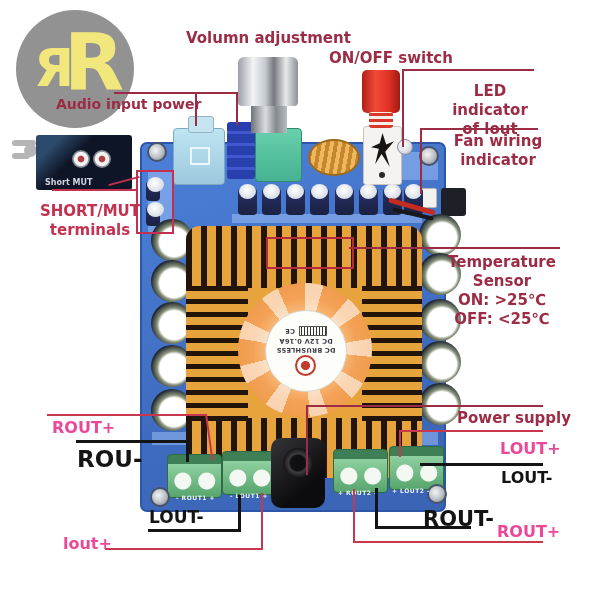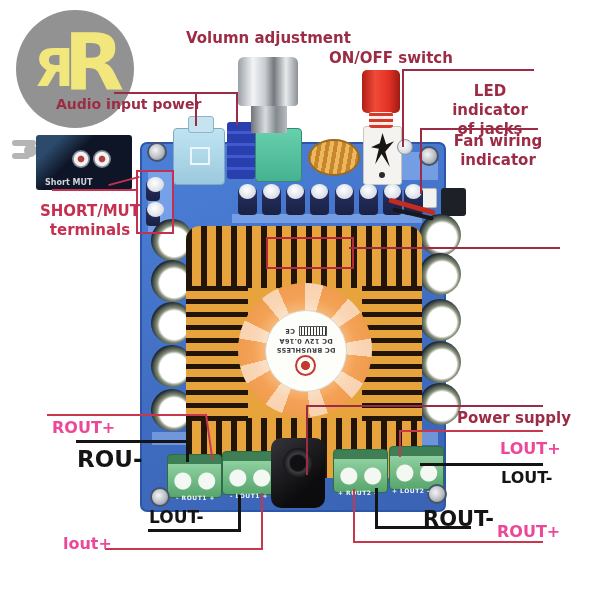--- a/index.html
+++ b/index.html
@@ -257,30 +257,36 @@
   <div class="ln red" style="left:47px;top:414px;width:160px;height:2px;"></div>
   <div class="ln red" style="left:205px;top:414px;width:2px;height:47px;transform:rotate(-8deg);transform-origin:top left;"></div>
 
   <div class="ln blk" style="left:76px;top:440px;width:113px;height:3px;"></div>
   <div class="ln blk" style="left:186px;top:440px;width:3px;height:22px;"></div>
 
   <div class="lbl" style="left:186px;top:29px;">Volumn adjustment</div>
   <div class="lbl" style="left:329px;top:49px;">ON/OFF switch</div>
   <div class="lbl ctr" style="left:434px;top:82px;width:112px;">
     <span class="row">LED indicator</span>
-    <span class="row">of jacks</span>
+    <span class="row">of lout</span>
   </div>
   <div class="lbl ctr" style="left:446px;top:132px;width:104px;">
     <span class="row">Fan wiring</span>
     <span class="row">indicator</span>
   </div>
   <div class="lbl" style="left:56px;top:96px;font-size:14px;">Audio input power</div>
   <div class="lbl ctr crim" style="left:34px;top:202px;width:112px;">
     <span class="row">SHORT/MUT</span>
     <span class="row">terminals</span>
+  </div>
+  <div class="lbl ctr" style="left:442px;top:253px;width:120px;">
+    <span class="row">Temperature</span>
+    <span class="row">Sensor</span>
+    <span class="row">ON: &gt;25℃</span>
+    <span class="row">OFF: &lt;25℃</span>
   </div>
   <div class="lbl" style="left:457px;top:409px;">Power supply</div>
   <div class="lbl red" style="left:52px;top:418px;font-size:16px;">ROUT+</div>
   <div class="lbl blk" style="left:77px;top:446px;font-size:23px;">ROU-</div>
   <div class="lbl red" style="left:500px;top:439px;font-size:16px;">LOUT+</div>
   <div class="lbl blk" style="left:501px;top:468px;font-size:16px;">LOUT-</div>
   <div class="lbl blk" style="left:149px;top:507px;font-size:17px;">LOUT-</div>
   <div class="lbl blk" style="left:423px;top:507px;font-size:21px;">ROUT-</div>
   <div class="lbl red" style="left:63px;top:534px;font-size:16px;">lout+</div>
   <div class="lbl red" style="left:497px;top:522px;font-size:16px;">ROUT+</div>

